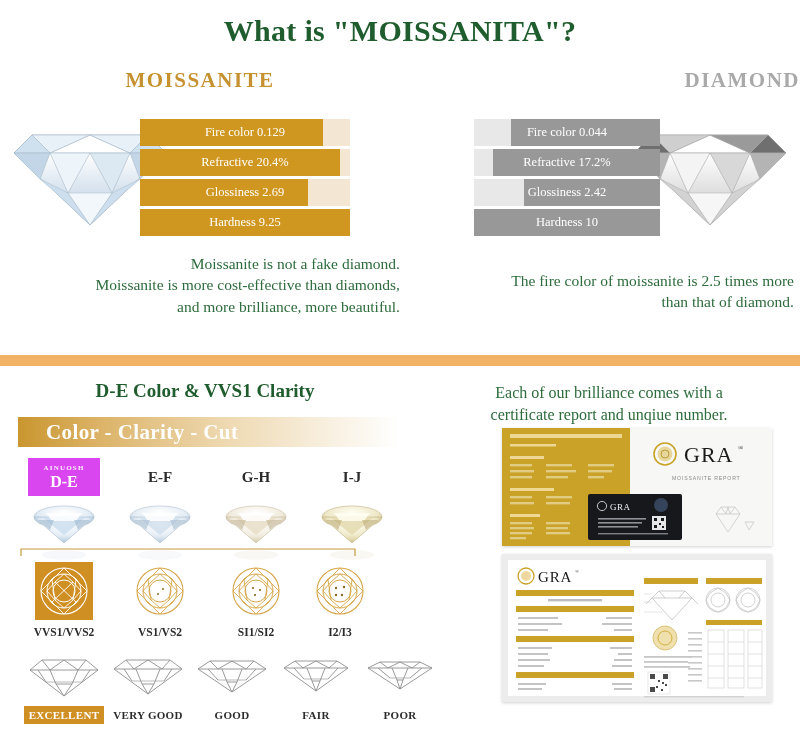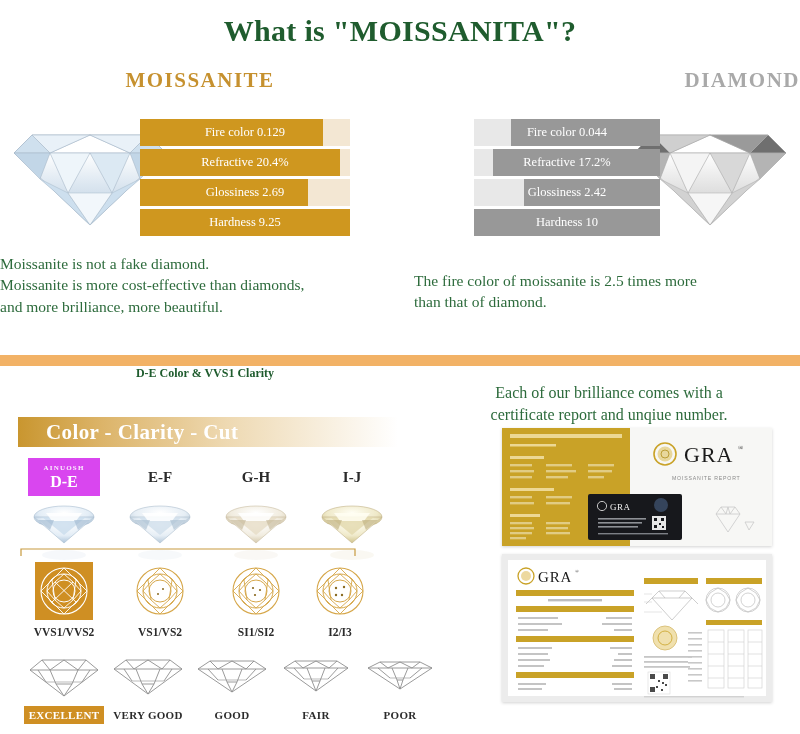--- a/index.html
+++ b/index.html
@@ -60,40 +60,40 @@
   
   .bars.left .bar-track { background: #f3e7d3; }
   .bars.left .bar-fill  { left: 0; background: #cf971f; }
   
   .bars.right .bar-track { background: #e8e8e8; }
   .bars.right .bar-fill  { right: 0; background: #989898; }
 
   
   .captions { display: flex; width: 800px; margin-top: 16px; }
   .caption {
-    width: 400px; text-align: left;
+    width: 400px; text-align: right;
     color: #2d6b3c; font-size: 15.5px; line-height: 1.38;
   }
   .caption.right { padding-top: 17px; padding-left: 14px; padding-right: 6px; }
 
   
   .divider {
     position: absolute; left: 0; top: 355px;
     width: 800px; height: 11px;
     background: #f2b266;
   }
 
   
   .sec2 { position: absolute; top: 366px; left: 0; width: 800px; height: 368px; }
   .sec2-left  { position: absolute; left: 0;  top: 0; width: 410px; height: 368px; }
   .sec2-right { position: absolute; right: 0; top: 0; width: 390px; height: 368px; }
 
   .sub-title {
     text-align: center; color: #1f5c2e;
-    font-size: 12px; font-weight: 700; 
+    font-size: 19px; font-weight: 700; padding-top: 14px;
   }
   .right-head {
     text-align: center; color: #2d6b3c;
     font-size: 16px; line-height: 1.35; padding-top: 16px; padding-left: 8px;
   }
 
   .ccc-bar {
     position: absolute; left: 18px; top: 51px;
     width: 380px; height: 30px;
     background: linear-gradient(to right, #c9962f 0%, #dcb469 22%, #eed9b2 55%, #ffffff 100%);

